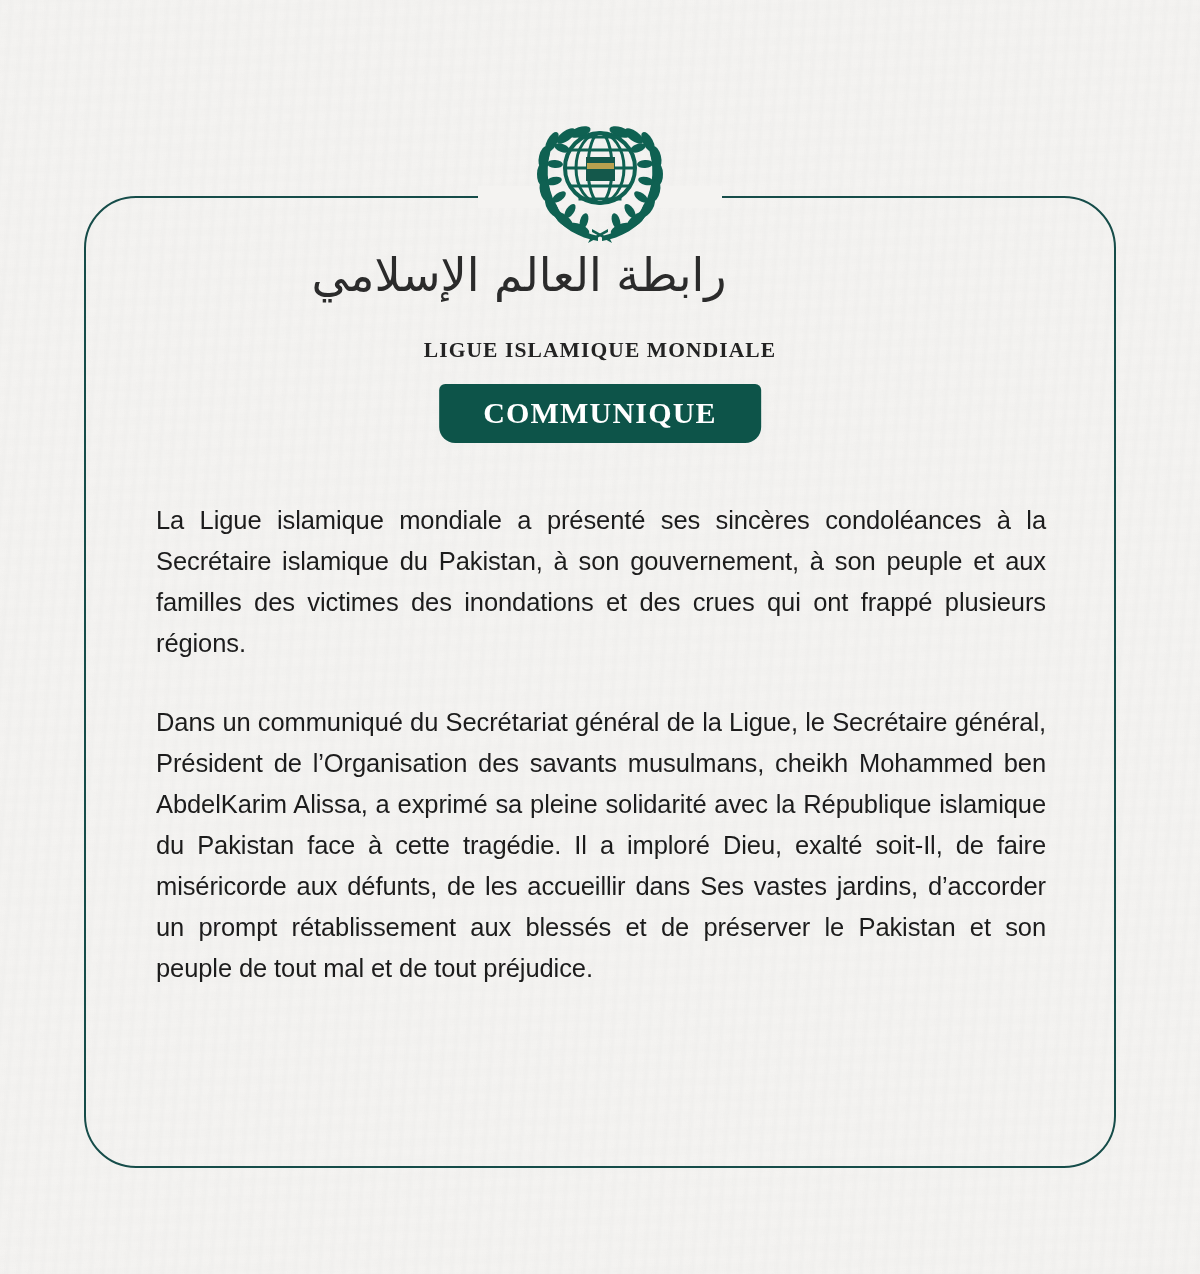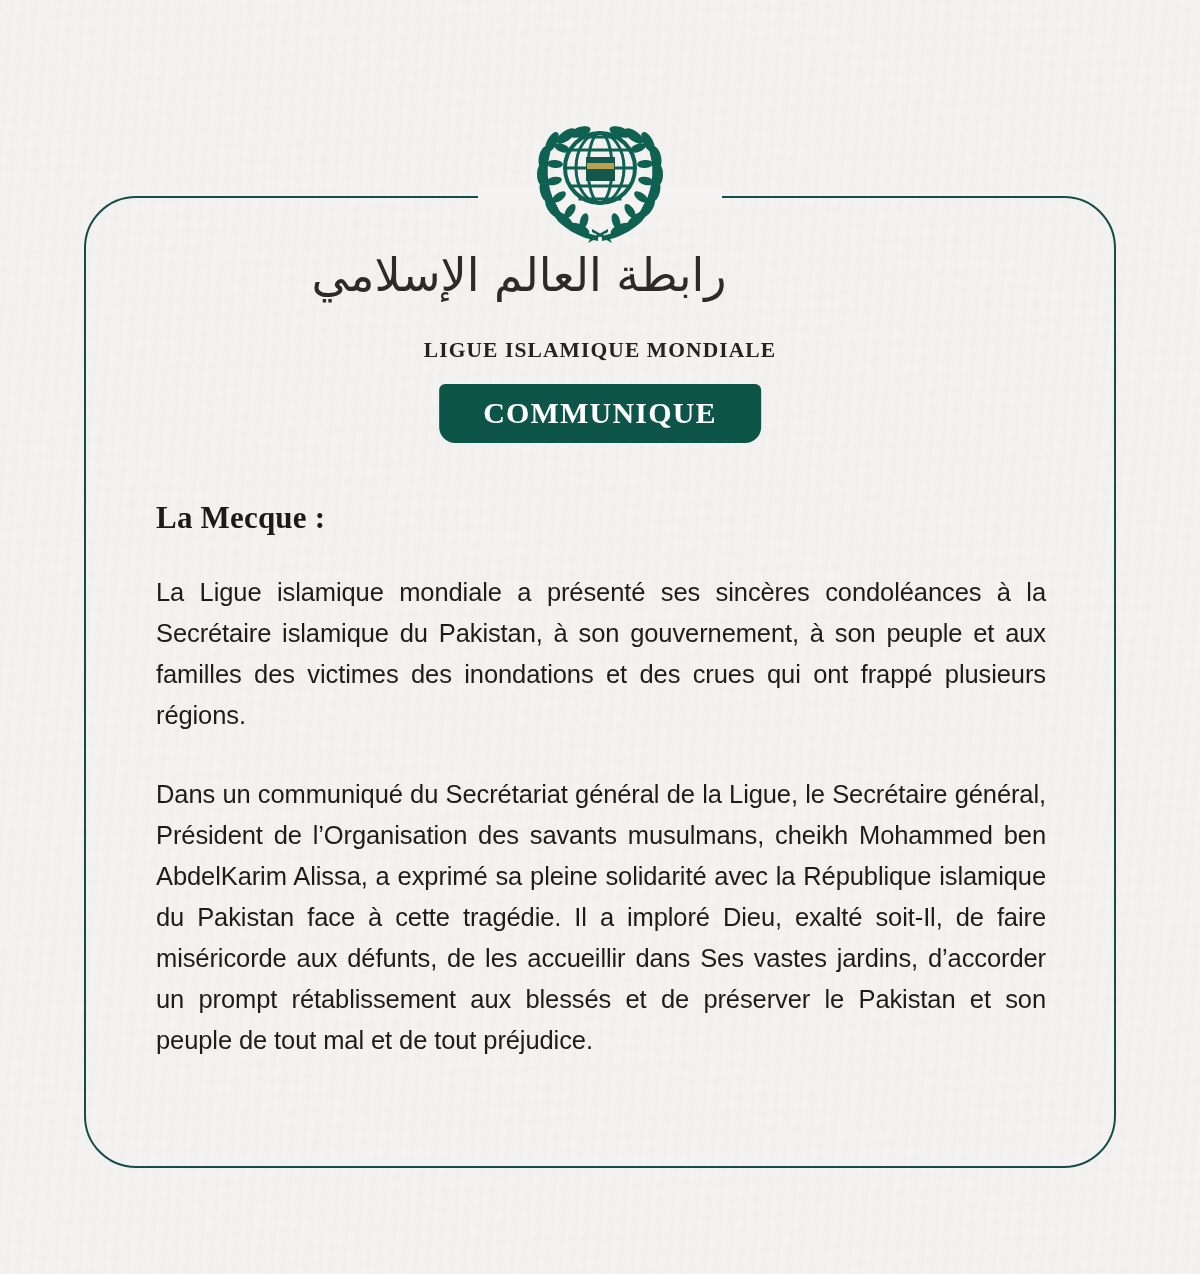--- a/index.html
+++ b/index.html
@@ -223,18 +223,17 @@
   </div>
 
   <div class="arabic-title">رابطة العالم الإسلامي</div>
 
   <div class="latin-title">LIGUE ISLAMIQUE MONDIALE</div>
 
   <div class="badge">COMMUNIQUE</div>
 </div>
 
 <div class="content">
-  <div class="lead-city">La Mecque :</div>
 
   <p class="para">La Ligue islamique mondiale a présenté ses sincères condoléances à la Secrétaire islamique du Pakistan, à son gouvernement, à son peuple et aux familles des victimes des inondations et des crues qui ont frappé plusieurs régions.</p>
 
   <p class="para">Dans un communiqué du Secrétariat général de la Ligue, le Secrétaire général, Président de l’Organisation des savants musulmans, cheikh Mohammed ben AbdelKarim Alissa, a exprimé sa pleine solidarité avec la République islamique du Pakistan face à cette tragédie. Il a imploré Dieu, exalté soit-Il, de faire miséricorde aux défunts, de les accueillir dans Ses vastes jardins, d’accorder un prompt rétablissement aux blessés et de préserver le Pakistan et son peuple de tout mal et de tout préjudice.</p>
 </div>
 
 </body></html>

